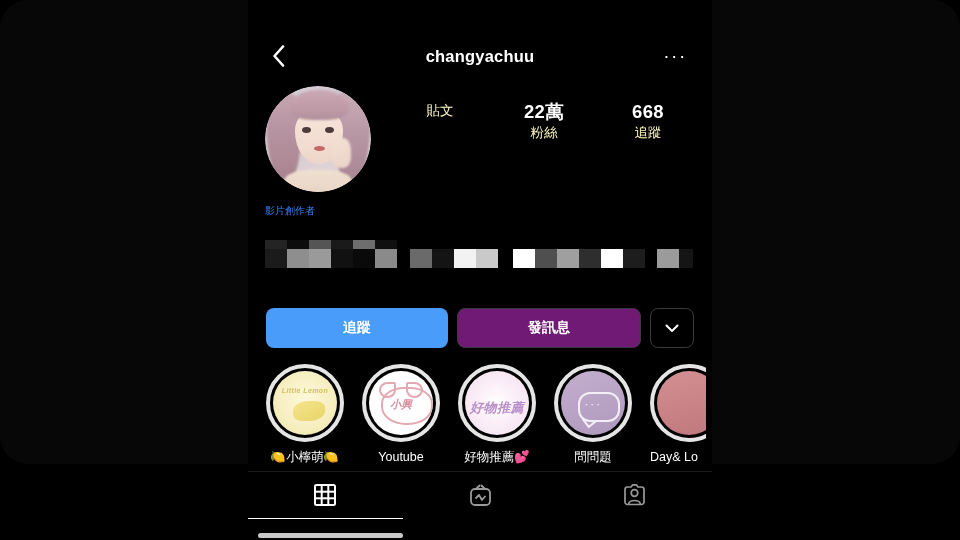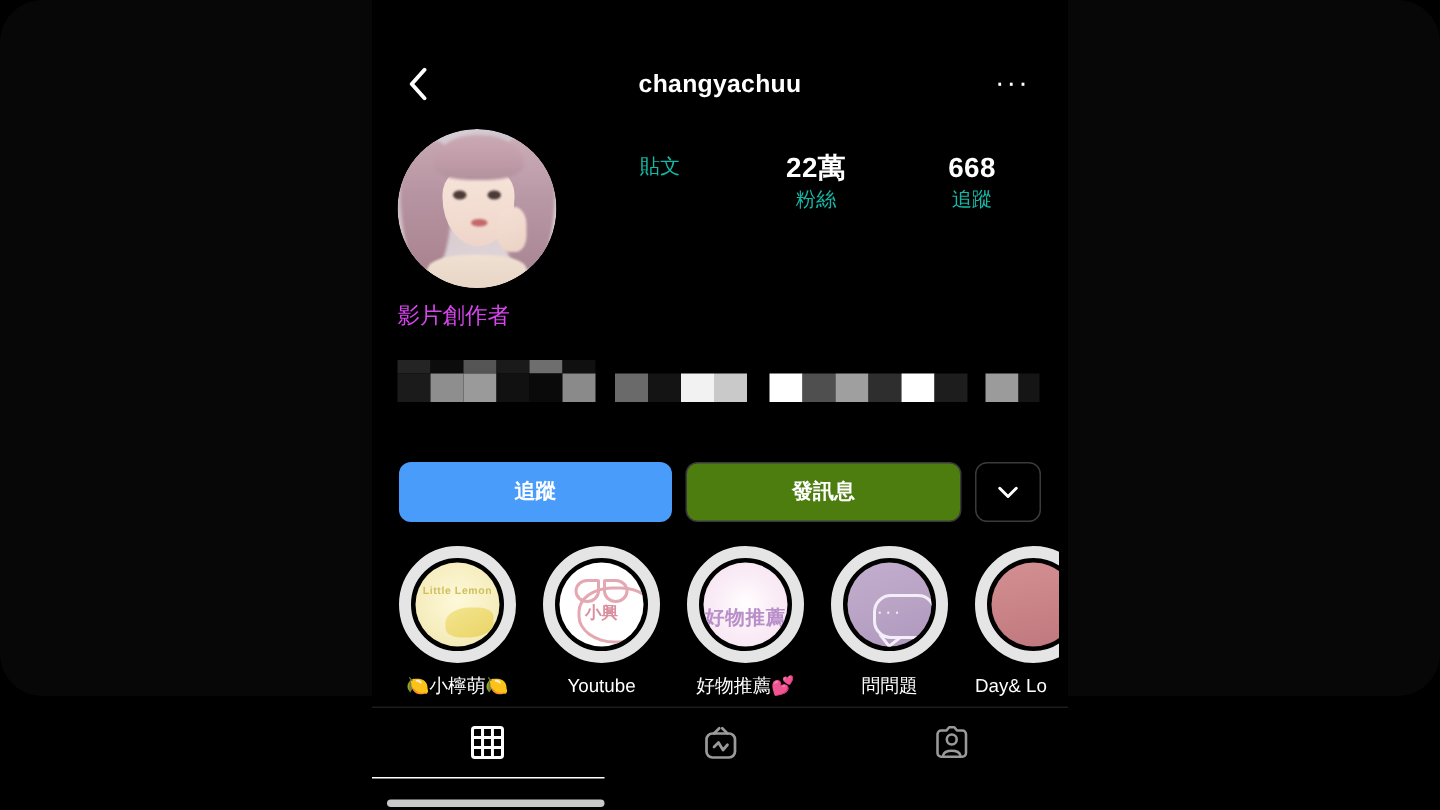--- a/index.html
+++ b/index.html
@@ -176,40 +176,40 @@
   }
   .stat-num {
     font-size: 18.5px;
     font-weight: bold;
     line-height: 22px;
     letter-spacing: 0.3px;
   }
   .stat-label {
     font-size: 13.5px;
     line-height: 20px;
-    color: #14b8a6;
+    color: #fef9c3;
   }
 
   
   .bio {
     position: absolute;
     left: 17px;
     top: 200px;
     width: 430px;
   }
   .bio-name {
     color: #ffffff;
     font-size: 13.5px;
     font-weight: bold;
     line-height: 18px;
     white-space: nowrap;
   }
   .bio-cat {
-    color: #d946ef;
-    font-size: 15px;
+    color: #3b82f6;
+    font-size: 10px;
     line-height: 18px;
     margin-top: 2px;
     white-space: nowrap;
   }
   
   .mosaic {
     position: absolute;
     left: 0px;
     top: 40px;
     width: 428px;
@@ -238,21 +238,21 @@
     font-weight: bold;
     color: #ffffff;
     box-sizing: border-box;
   }
   .btn-follow {
     flex: 1 1 0;
     background: #4a9cfa;
   }
   .btn-message {
     flex: 1 1 0;
-    background: #4d7c0f;
+    background: #701a75;
     border: 1px solid #3a3a3c;
   }
   .btn-more {
     width: 44px;
     background: #000000;
     border: 1px solid #3a3a3c;
   }
 
   
   .highlights {
@@ -266,24 +266,25 @@
   }
   .hl {
     width: 78px;
     flex: 0 0 78px;
     text-align: center;
   }
   .hl-ring {
     width: 78px;
     height: 78px;
     border-radius: 50%;
-    border: 8px solid #e5e5e5;
+    border: 4px solid #e5e5e5;
     box-sizing: border-box;
     padding: 3px;
     position: relative;
+    font-style: italic;
   }
   .hl-circle {
     width: 100%;
     height: 100%;
     border-radius: 50%;
     position: relative;
     overflow: hidden;
     display: flex;
     align-items: center;
     justify-content: center;

